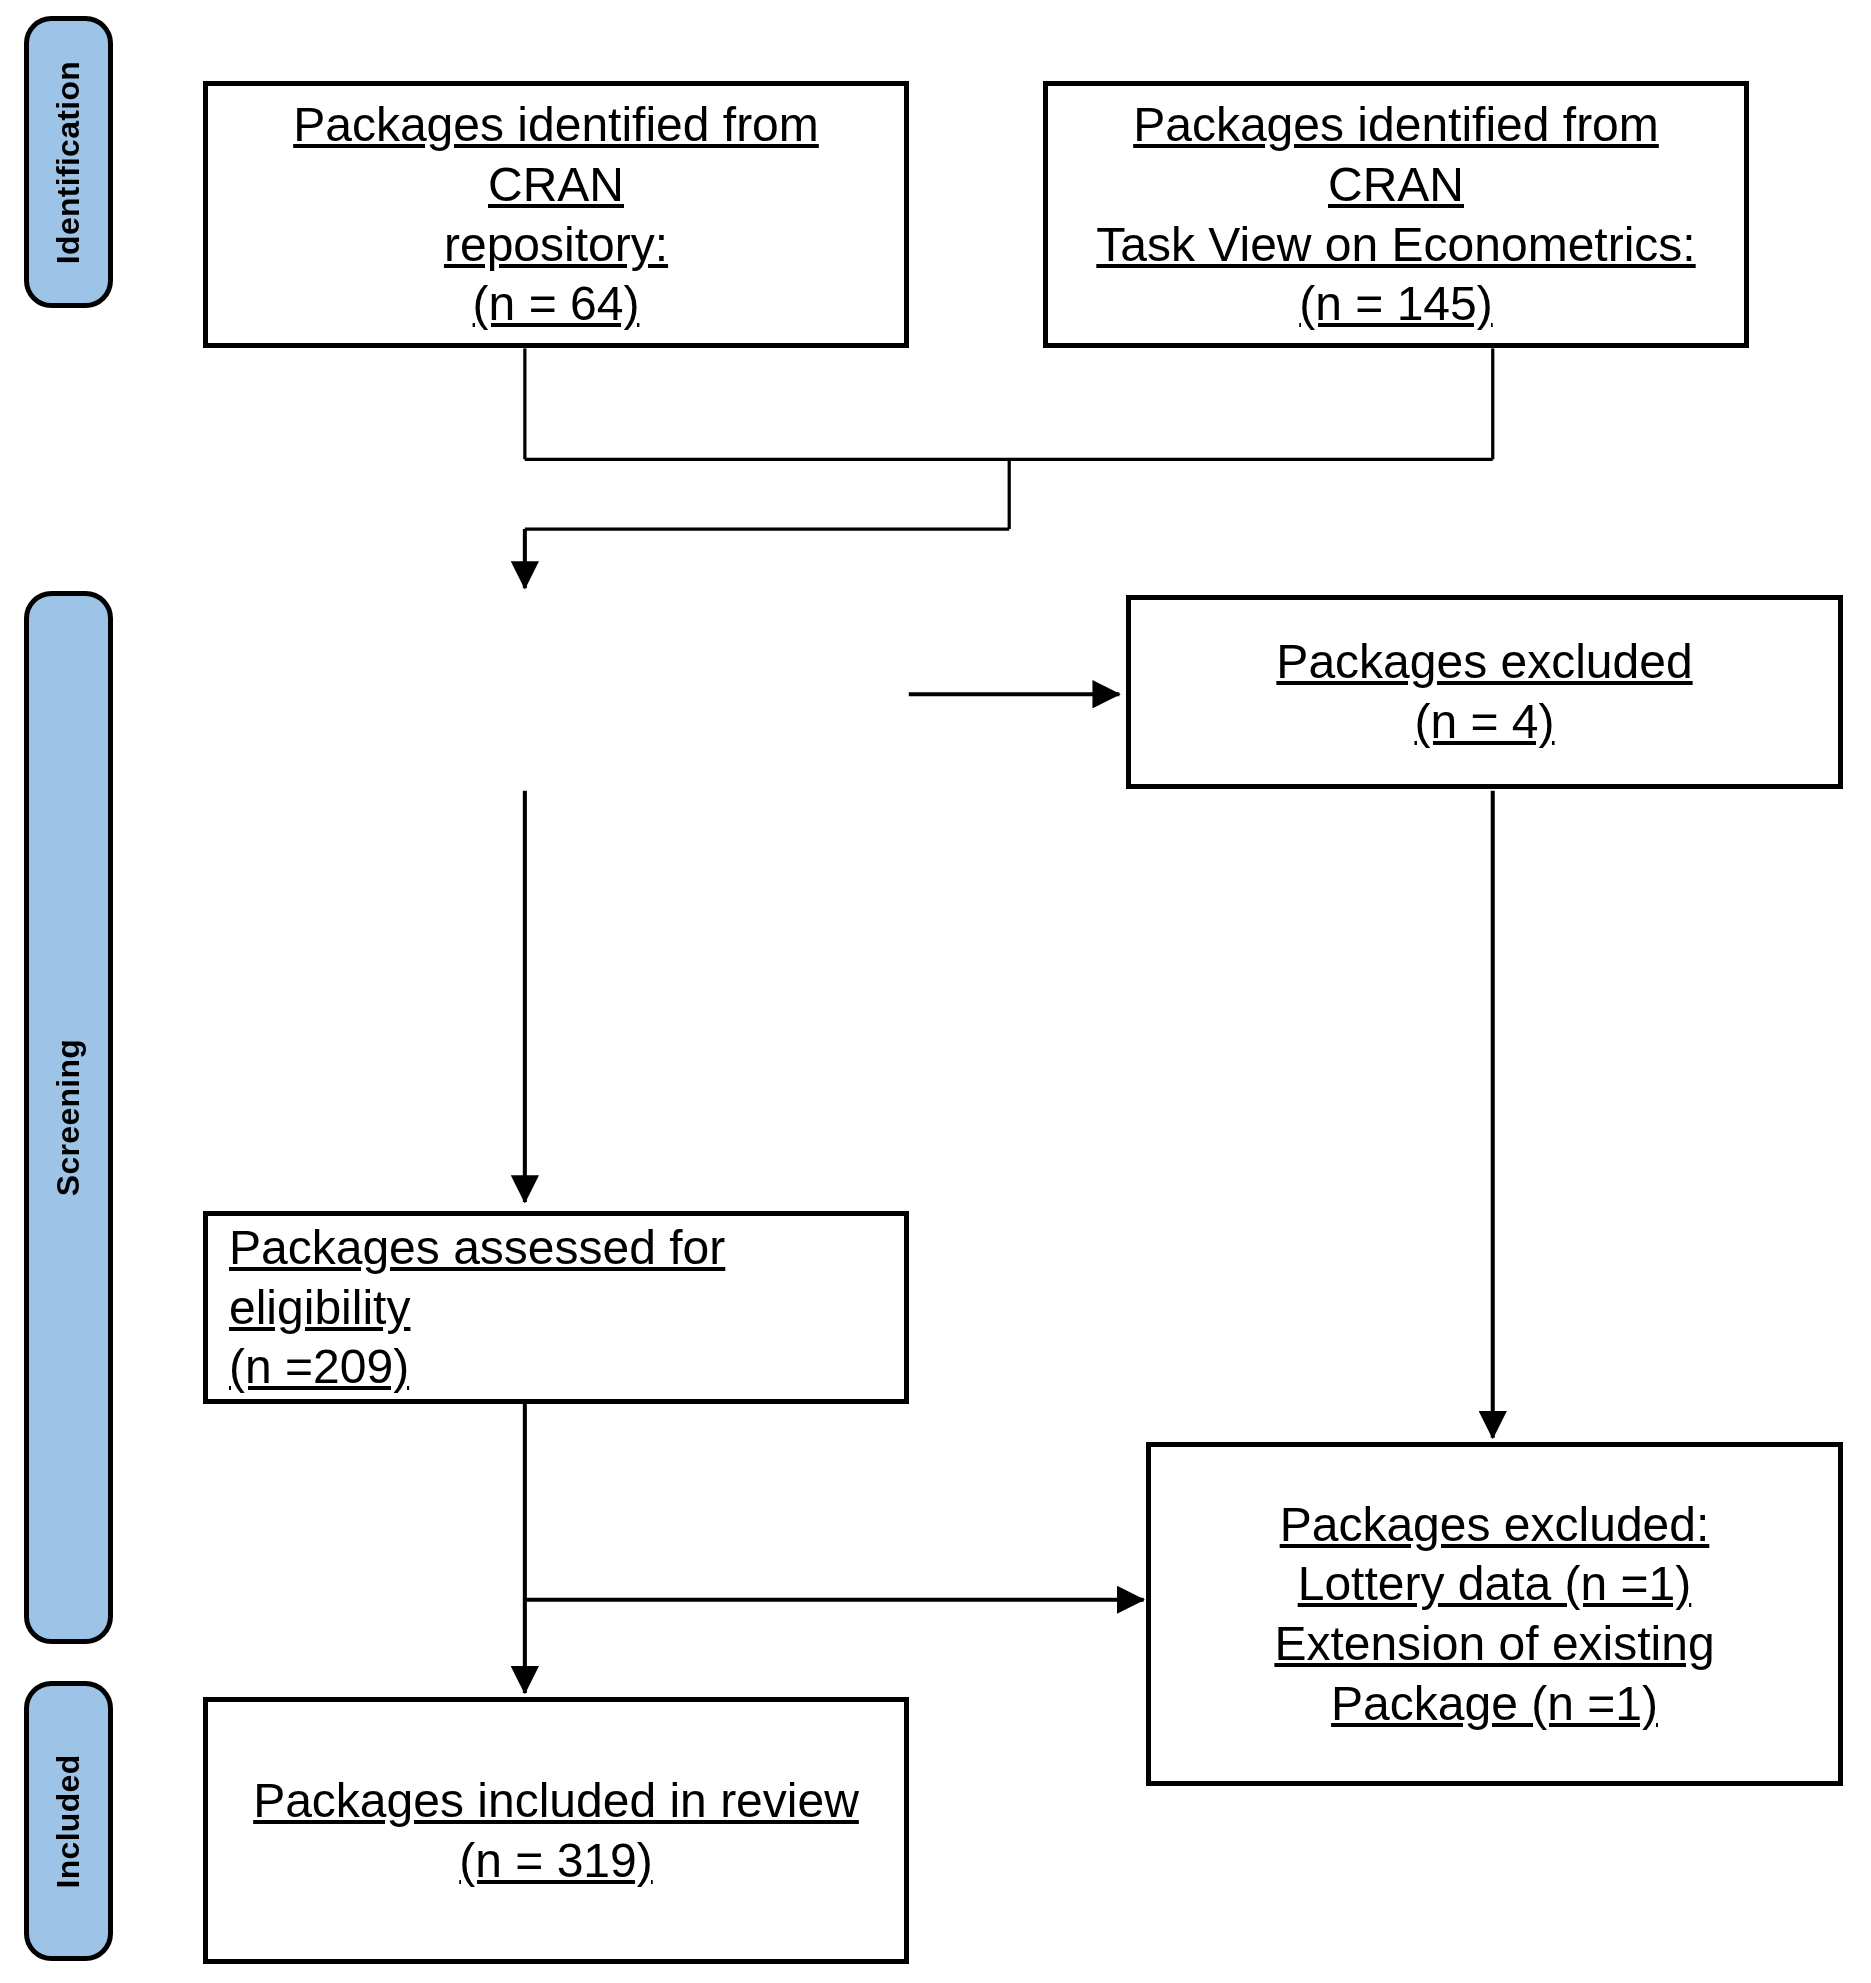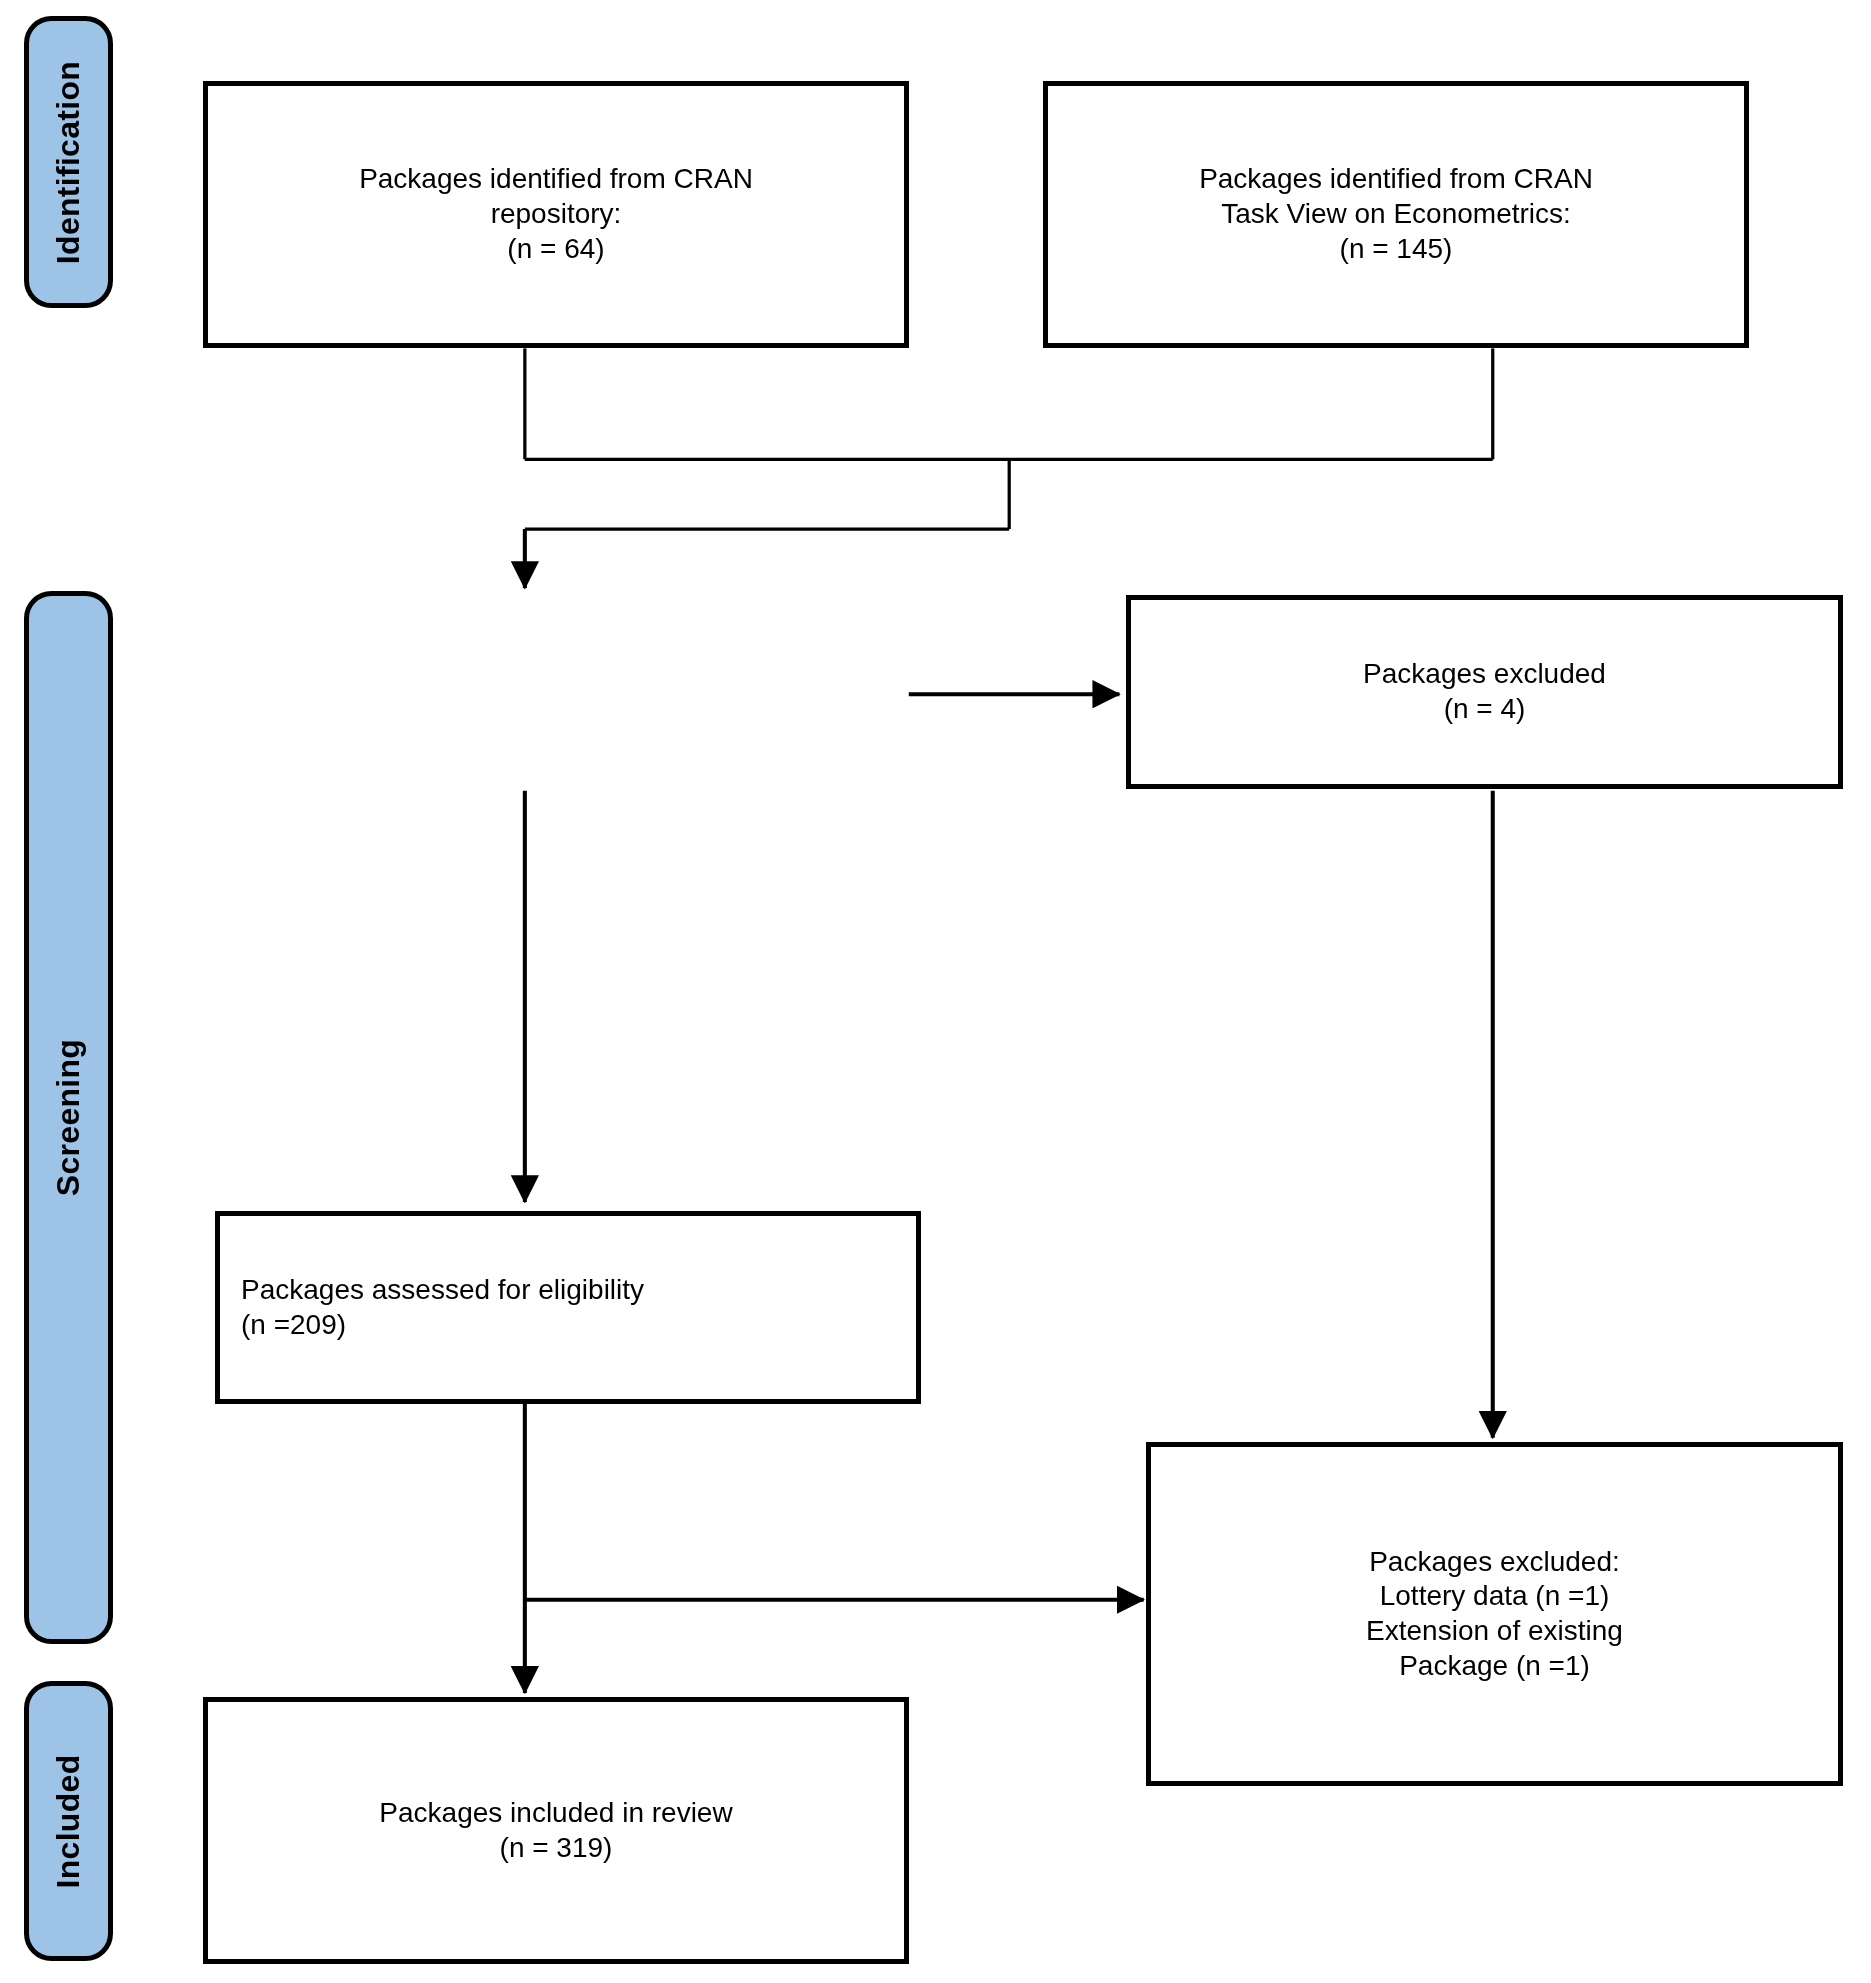--- a/index.html
+++ b/index.html
@@ -46,30 +46,30 @@
   .flow-box {
     position: absolute;
     background: #ffffff;
     border: 5.7px solid #000000;
     box-sizing: border-box;
     display: flex;
     align-items: center;
     justify-content: center;
   }
   .flow-box .box-text {
-    font-size: 28px;
+    font-size: 48px;
     line-height: 1.24;
     color: #000000;
     text-align: center;
     padding: 0 13px;
     white-space: pre-line;
+    text-decoration: underline;
   }
   .flow-box.align-left {
     justify-content: flex-start;
-    margin-left: 12px;
   }
   .flow-box.align-left .box-text {
     text-align: left;
     padding-left: 21px;
   }
 </style>
 </head>
 <body>
 
 <div id="diagram-root">

